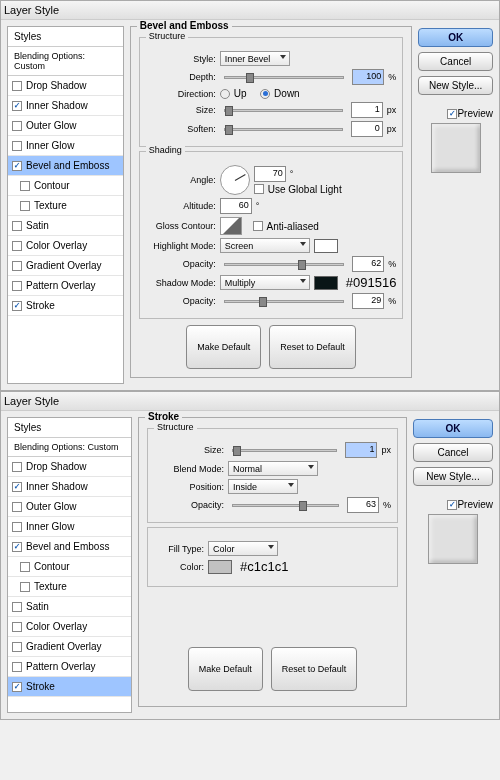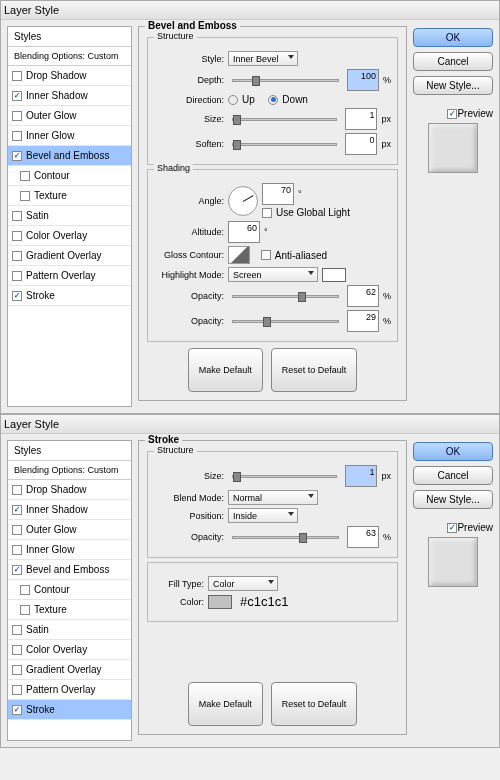--- a/index.html
+++ b/index.html
@@ -20,32 +20,32 @@
 .legend { position: absolute; top: -7px; left: 6px; background: #ededed; padding: 0 3px; font-size: 10px; font-weight: bold; }
 .sub-fieldset { border: 1px solid #bbb; padding: 10px 6px 6px; margin-top: 4px; position: relative; }
 .sub-legend { position: absolute; top: -7px; left: 6px; background: #ededed; padding: 0 3px; font-size: 9px; }
 .row { display: flex; align-items: center; margin: 3px 0; gap: 4px; }
 .label { width: 70px; text-align: right; font-size: 9px; }
 .select { border: 1px solid #999; background: linear-gradient(#fff,#e8e8e8); padding: 1px 14px 1px 4px; font-size: 9px; position: relative; min-width: 70px; height: 15px; line-height: 12px; }
 .select::after { content: ""; position: absolute; right: 3px; top: 3px; border-left: 3px solid transparent; border-right: 3px solid transparent; border-top: 4px solid #333; }
 .select::before { content: ""; position: absolute; right: 3px; bottom: 3px; border-left: 3px solid transparent; border-right: 3px solid transparent; border-bottom: 0; }
 .slider { flex: 1; height: 3px; background: #ccc; border: 1px solid #999; position: relative; margin: 0 4px; min-width: 60px; }
 .slider-thumb { position: absolute; top: -4px; width: 8px; height: 10px; background: #888; border: 1px solid #555; }
-.num-input { width: 32px; border: 1px solid #888; background: #fff; text-align: right; padding: 1px 2px; font-size: 9px; height: 22px; }
+.num-input { width: 32px; border: 1px solid #888; background: #fff; text-align: right; padding: 1px 2px; font-size: 9px; height: 16px; }
 .num-input.hl { background: #b3d0ff; }
 .unit { font-size: 9px; }
 .radio { width: 10px; height: 10px; border: 1px solid #888; border-radius: 50%; display: inline-flex; align-items: center; justify-content: center; }
 .radio.checked::after { content: ""; width: 5px; height: 5px; background: #2a6fd6; border-radius: 50%; }
 .angle-ctrl { width: 30px; height: 30px; border: 1px solid #999; border-radius: 50%; background: #fff; position: relative; }
 .angle-ctrl::after { content: ""; position: absolute; width: 12px; height: 1px; background: #333; top: 14px; left: 14px; transform-origin: left; transform: rotate(-30deg); }
 .contour-sw { width: 22px; height: 18px; border: 1px solid #999; background: linear-gradient(135deg,#fff 48%,#666 52%); }
 .color-sw { width: 24px; height: 14px; border: 1px solid #666; display: inline-block; }
 .right-panel { width: 80px; display: flex; flex-direction: column; gap: 5px; padding-top: 2px; }
 .btn { border: 1px solid #888; background: linear-gradient(#fff,#ddd); border-radius: 4px; padding: 3px 4px; text-align: center; font-size: 10px; cursor: pointer; }
-.btn.primary { background: linear-gradient(#bcdcff,#8ab8f0); border-color: #4a7ab8; font-weight: normal; color: #003; }
+.btn.primary { background: linear-gradient(#bcdcff,#8ab8f0); border-color: #4a7ab8; font-weight: bold; color: #003; }
 .preview-box { margin-top: 8px; }
 .preview-cb { display: flex; align-items: center; justify-content: flex-end; font-size: 10px; margin-bottom: 4px; }
 .preview-sw { width: 50px; height: 50px; border: 1px solid #999; background: #e0e0e0; margin: 0 auto; box-shadow: inset 2px 2px 4px rgba(255,255,255,0.6), inset -2px -2px 4px rgba(0,0,0,0.2); }
 .bottom-btns { display: flex; gap: 8px; justify-content: center; margin-top: 6px; }
 .bottom-btns .btn { padding: 16px 10px; font-size: 9px; }
 .annot { font-size: 13px; font-family: sans-serif; margin-left: 4px; }
 </style>
 </head>
 <body>
 
@@ -172,20 +172,26 @@
             </div>
           <div class="row">
               <span class="label">Opacity:</span>
               <div class="slider">
                 <div class="slider-thumb" style="left:62%"></div>
               </div>
               <span class="num-input">62</span>
               <span class="unit">%</span>
             </div>
           <div class="row">
+              <span class="label">Shadow Mode:</span>
+              <span class="select" style="min-width:90px">Multiply</span>
+              <span class="color-sw" style="background:#091516"></span>
+              <span class="annot">#091516</span>
+            </div>
+          <div class="row">
               <span class="label">Opacity:</span>
               <div class="slider">
                 <div class="slider-thumb" style="left:29%"></div>
               </div>
               <span class="num-input">29</span>
               <span class="unit">%</span>
             </div>
         </div>
 
         <div class="bottom-btns">

